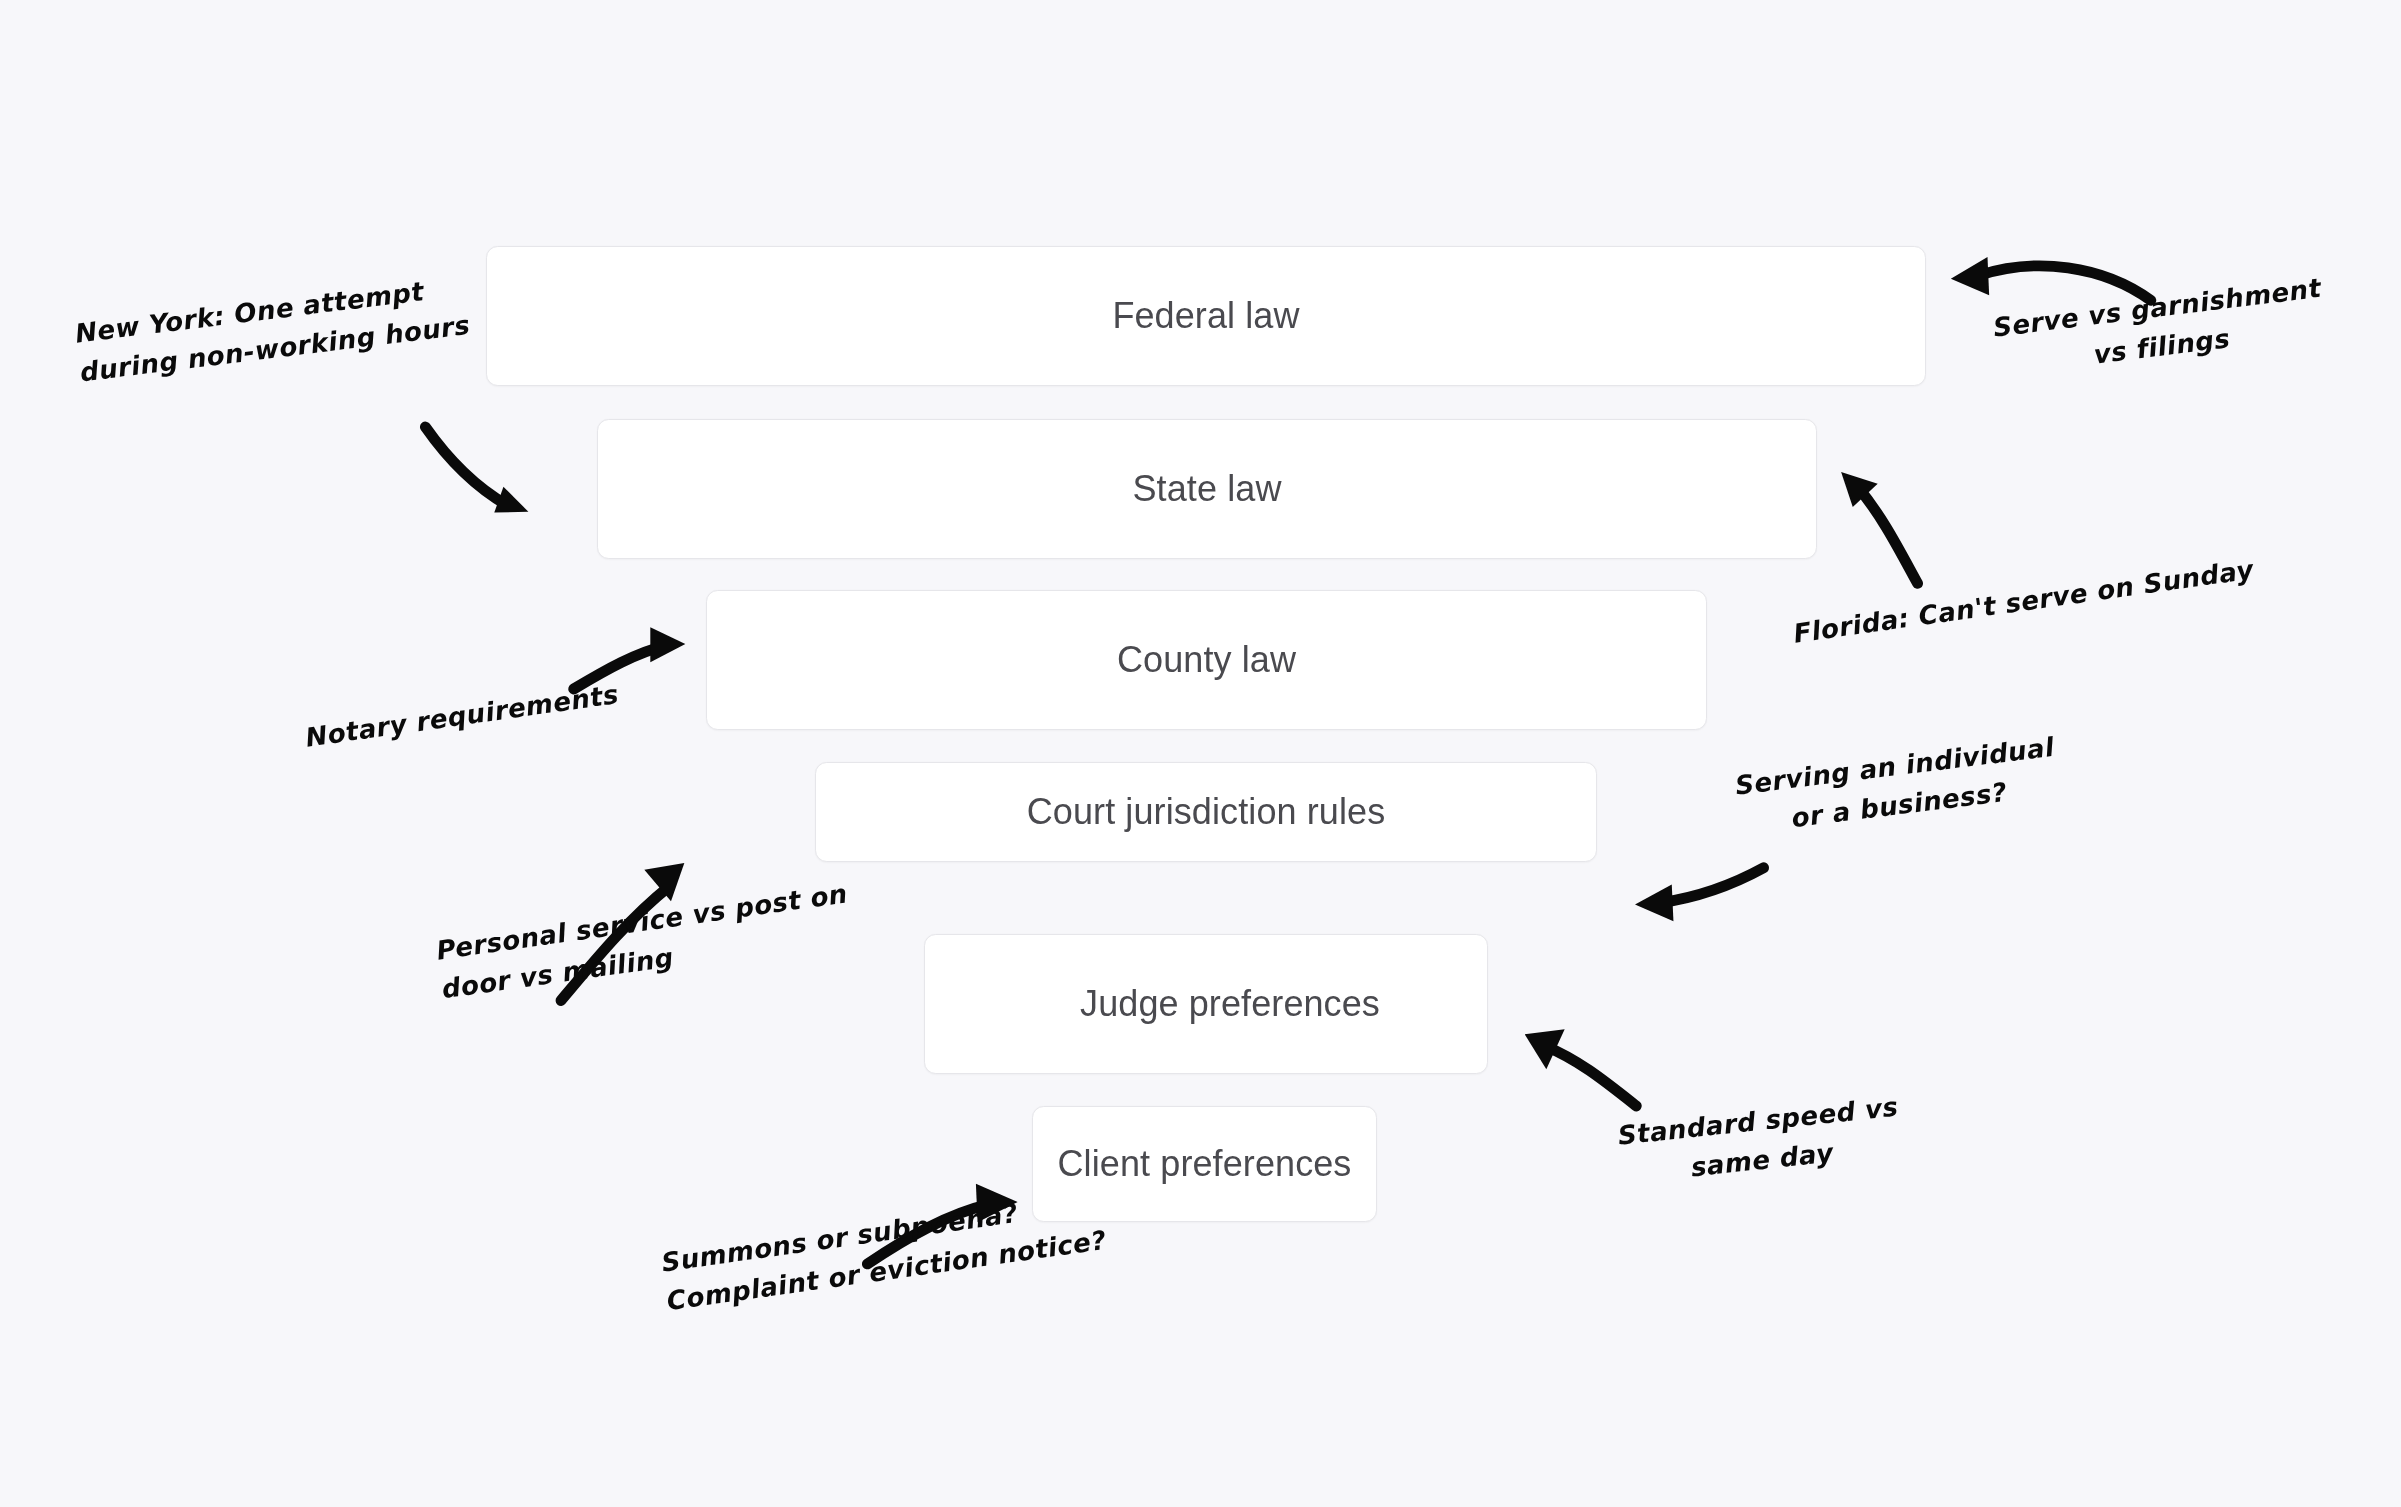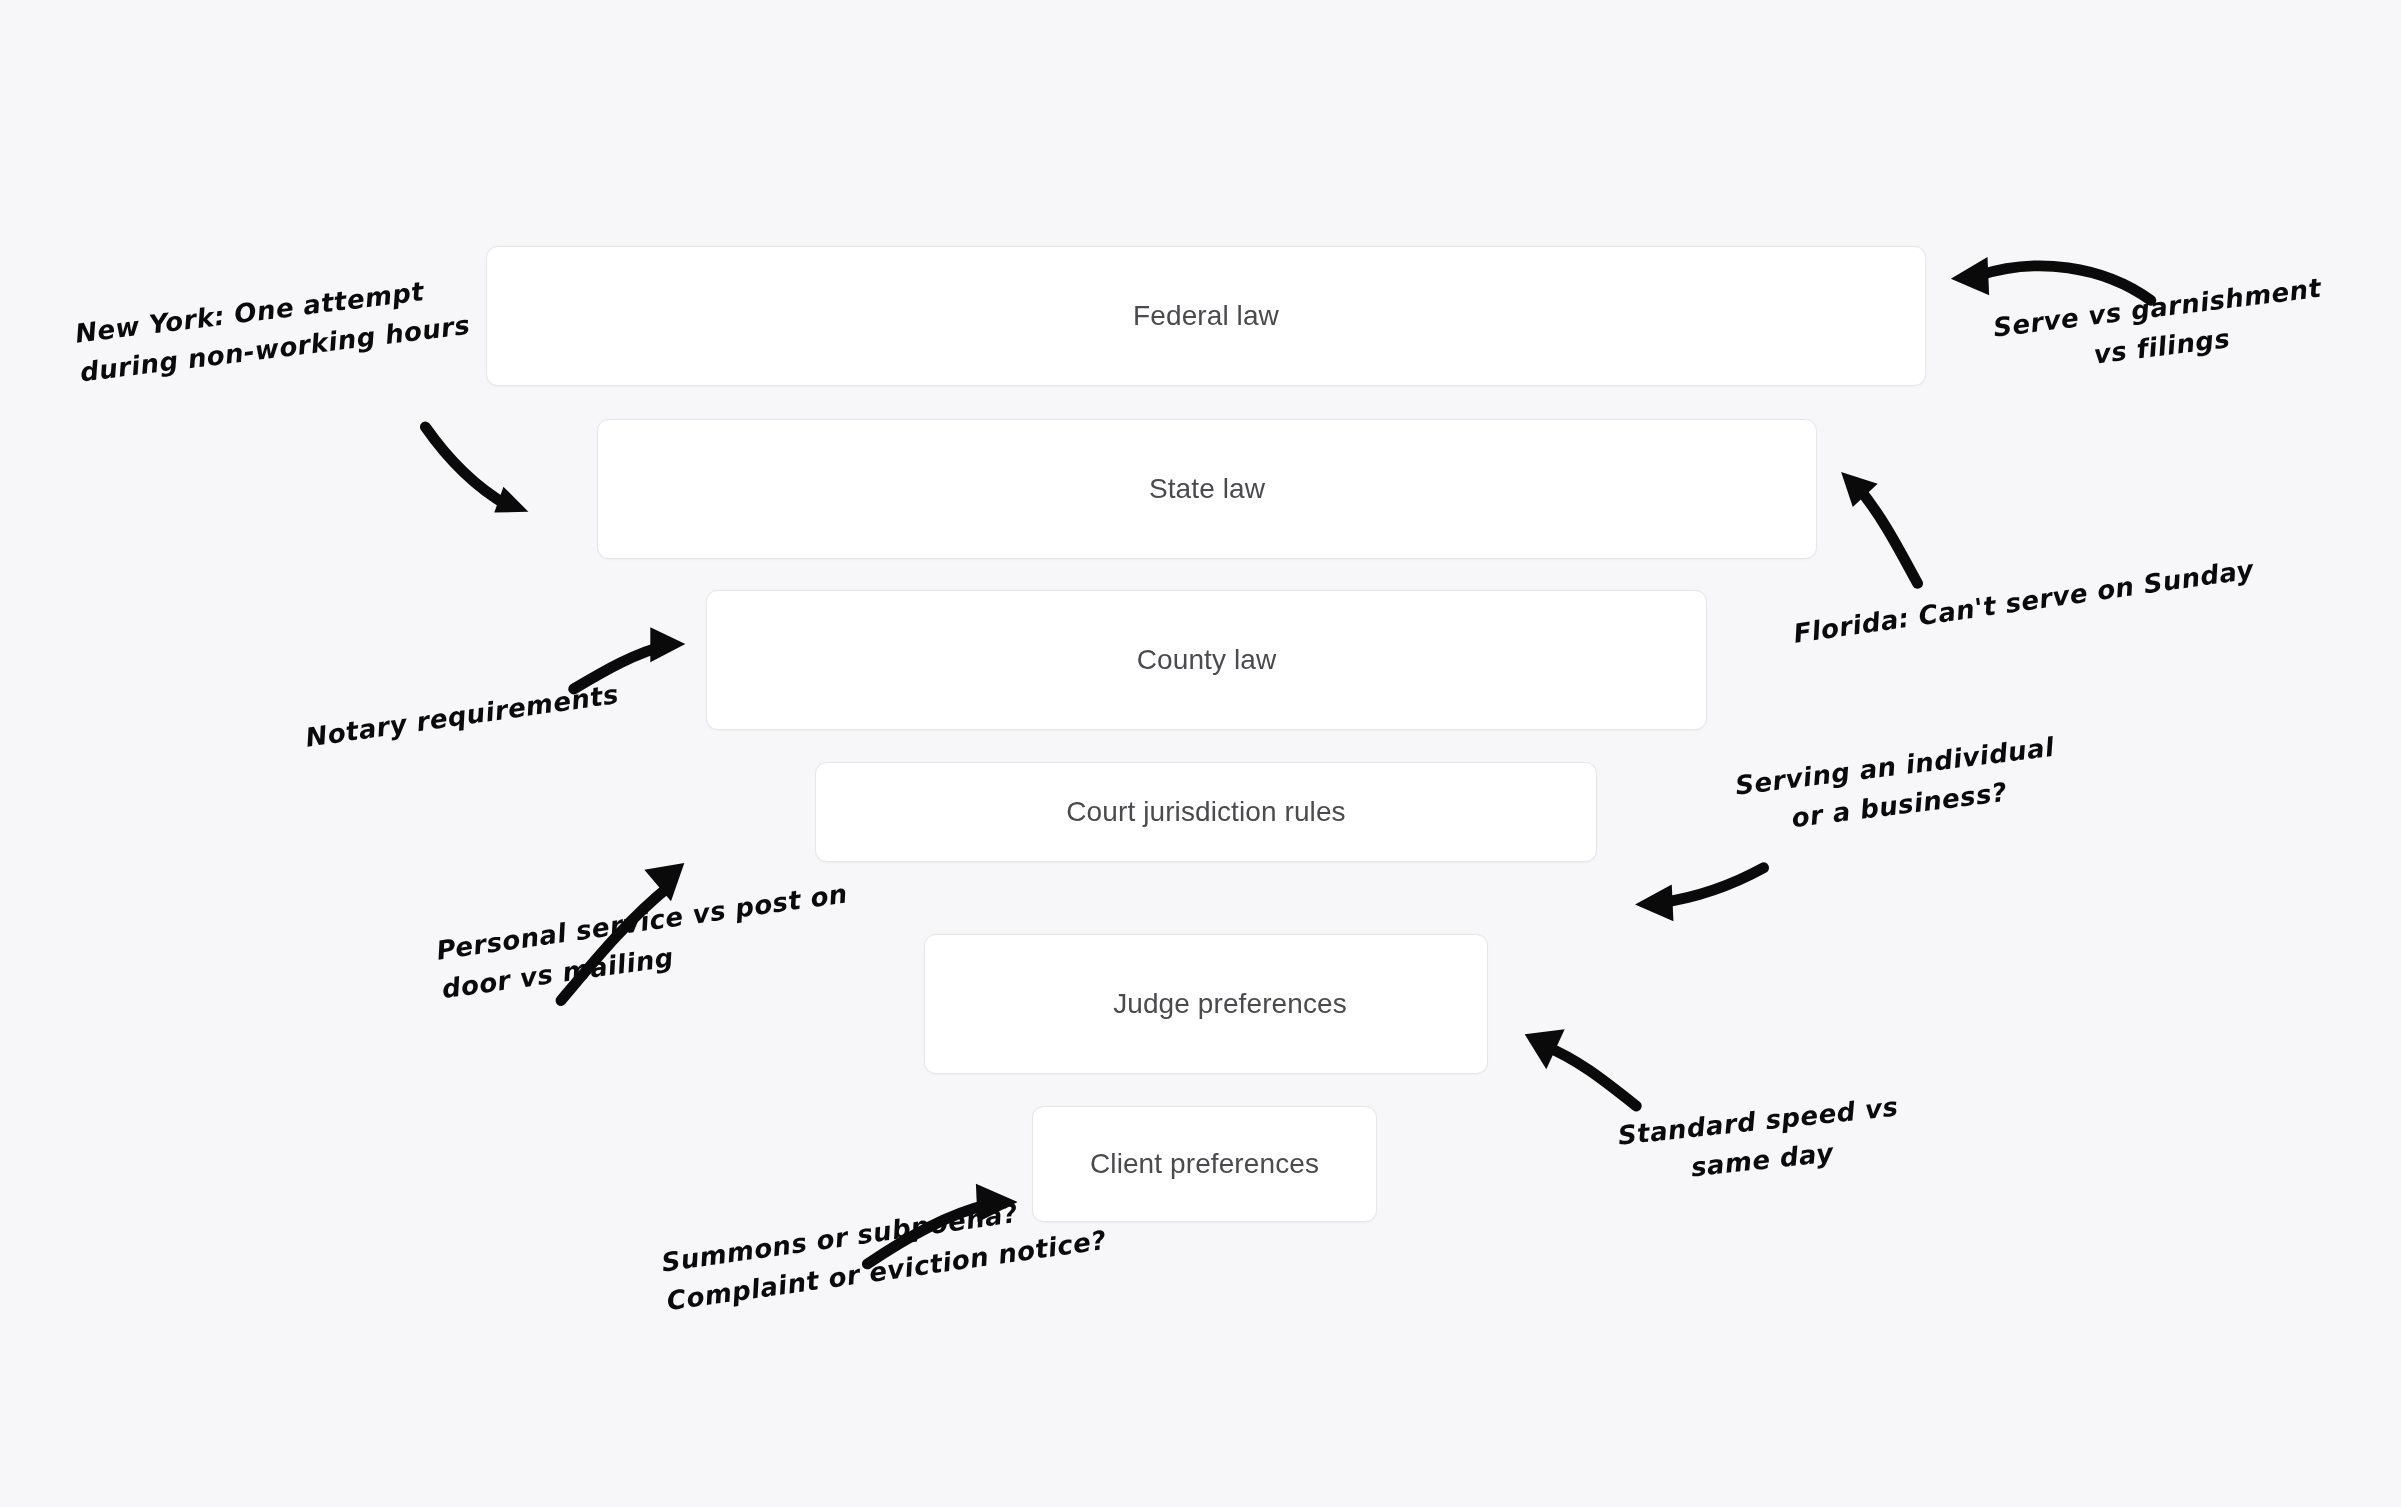--- a/index.html
+++ b/index.html
@@ -28,21 +28,21 @@
     border: 1.7px solid #e6e6ea;
     border-radius: 11.7px;
     box-sizing: border-box;
     display: flex;
     align-items: center;
     justify-content: center;
     box-shadow: 0 0.8px 1.7px rgba(0,0,0,0.035);
   }
   .funnel-box-label {
     font-family: "Liberation Sans", sans-serif;
-    font-size: 28px;
+    font-size: 36px;
     font-weight: 400;
     color: #4a4a4f;
     letter-spacing: 0.1px;
     white-space: nowrap;
   }
 
   
   .annotation {
     position: absolute;
     font-family: "DejaVu Sans", sans-serif;

